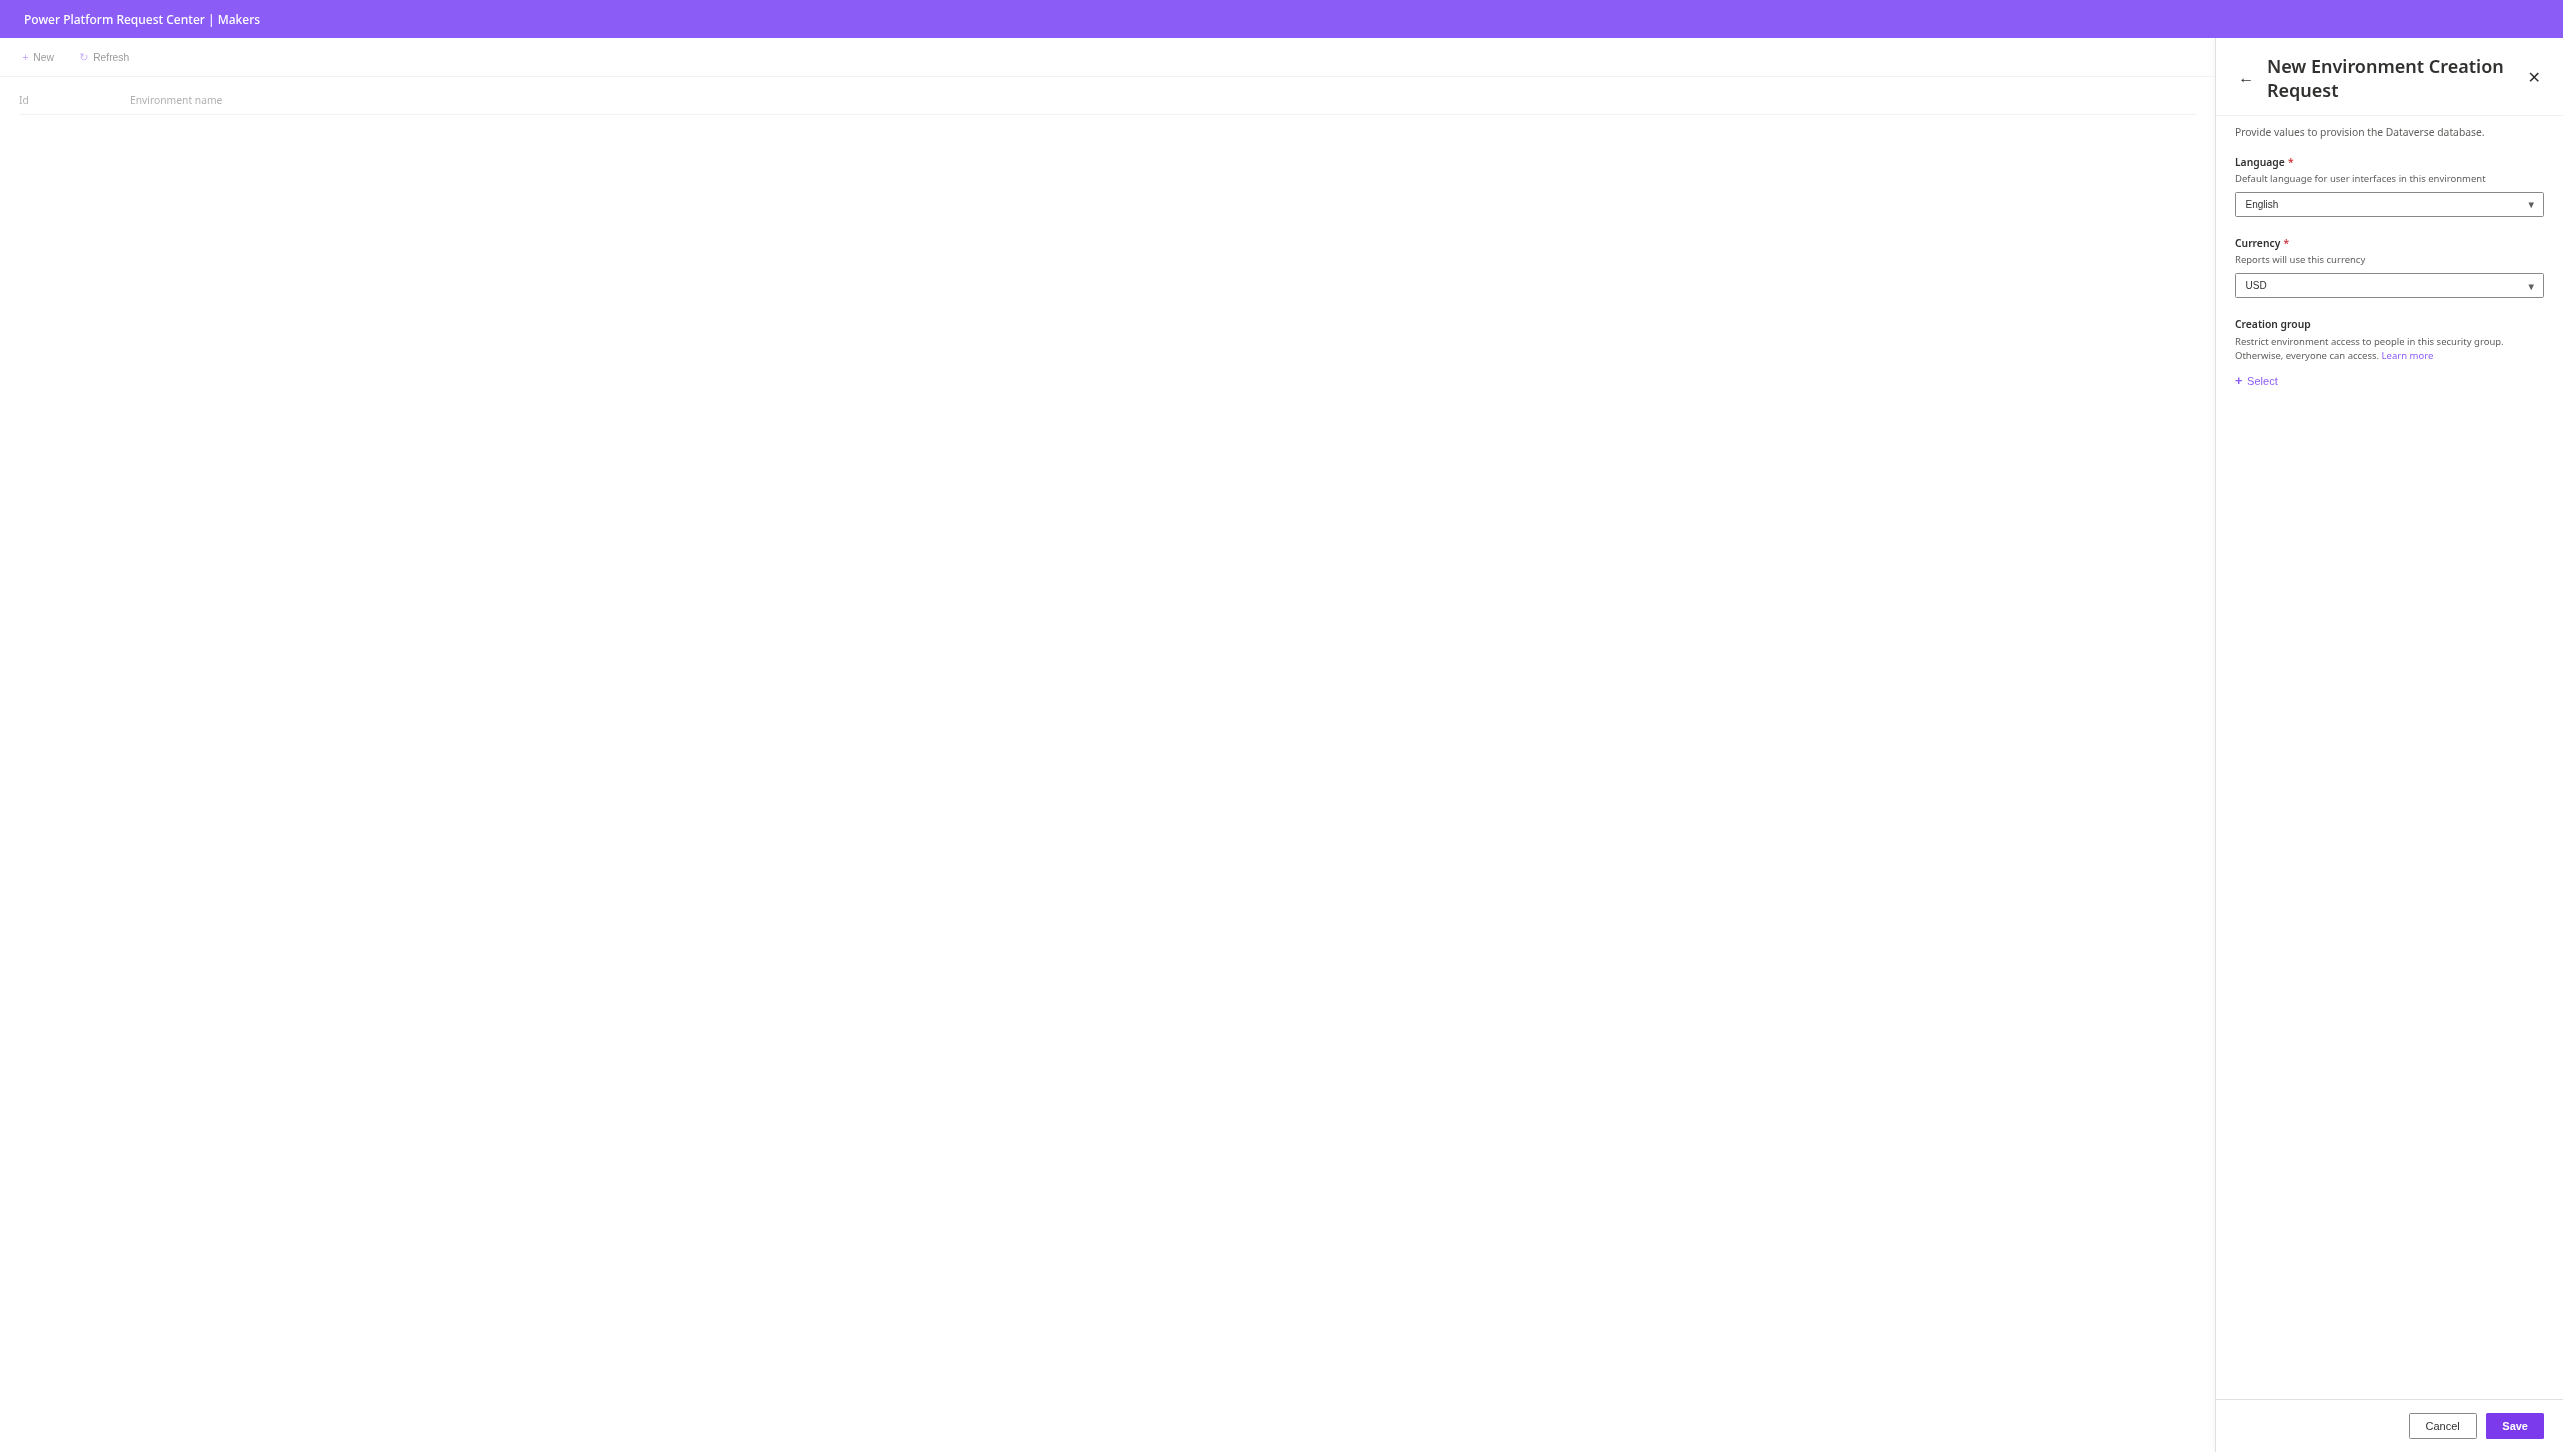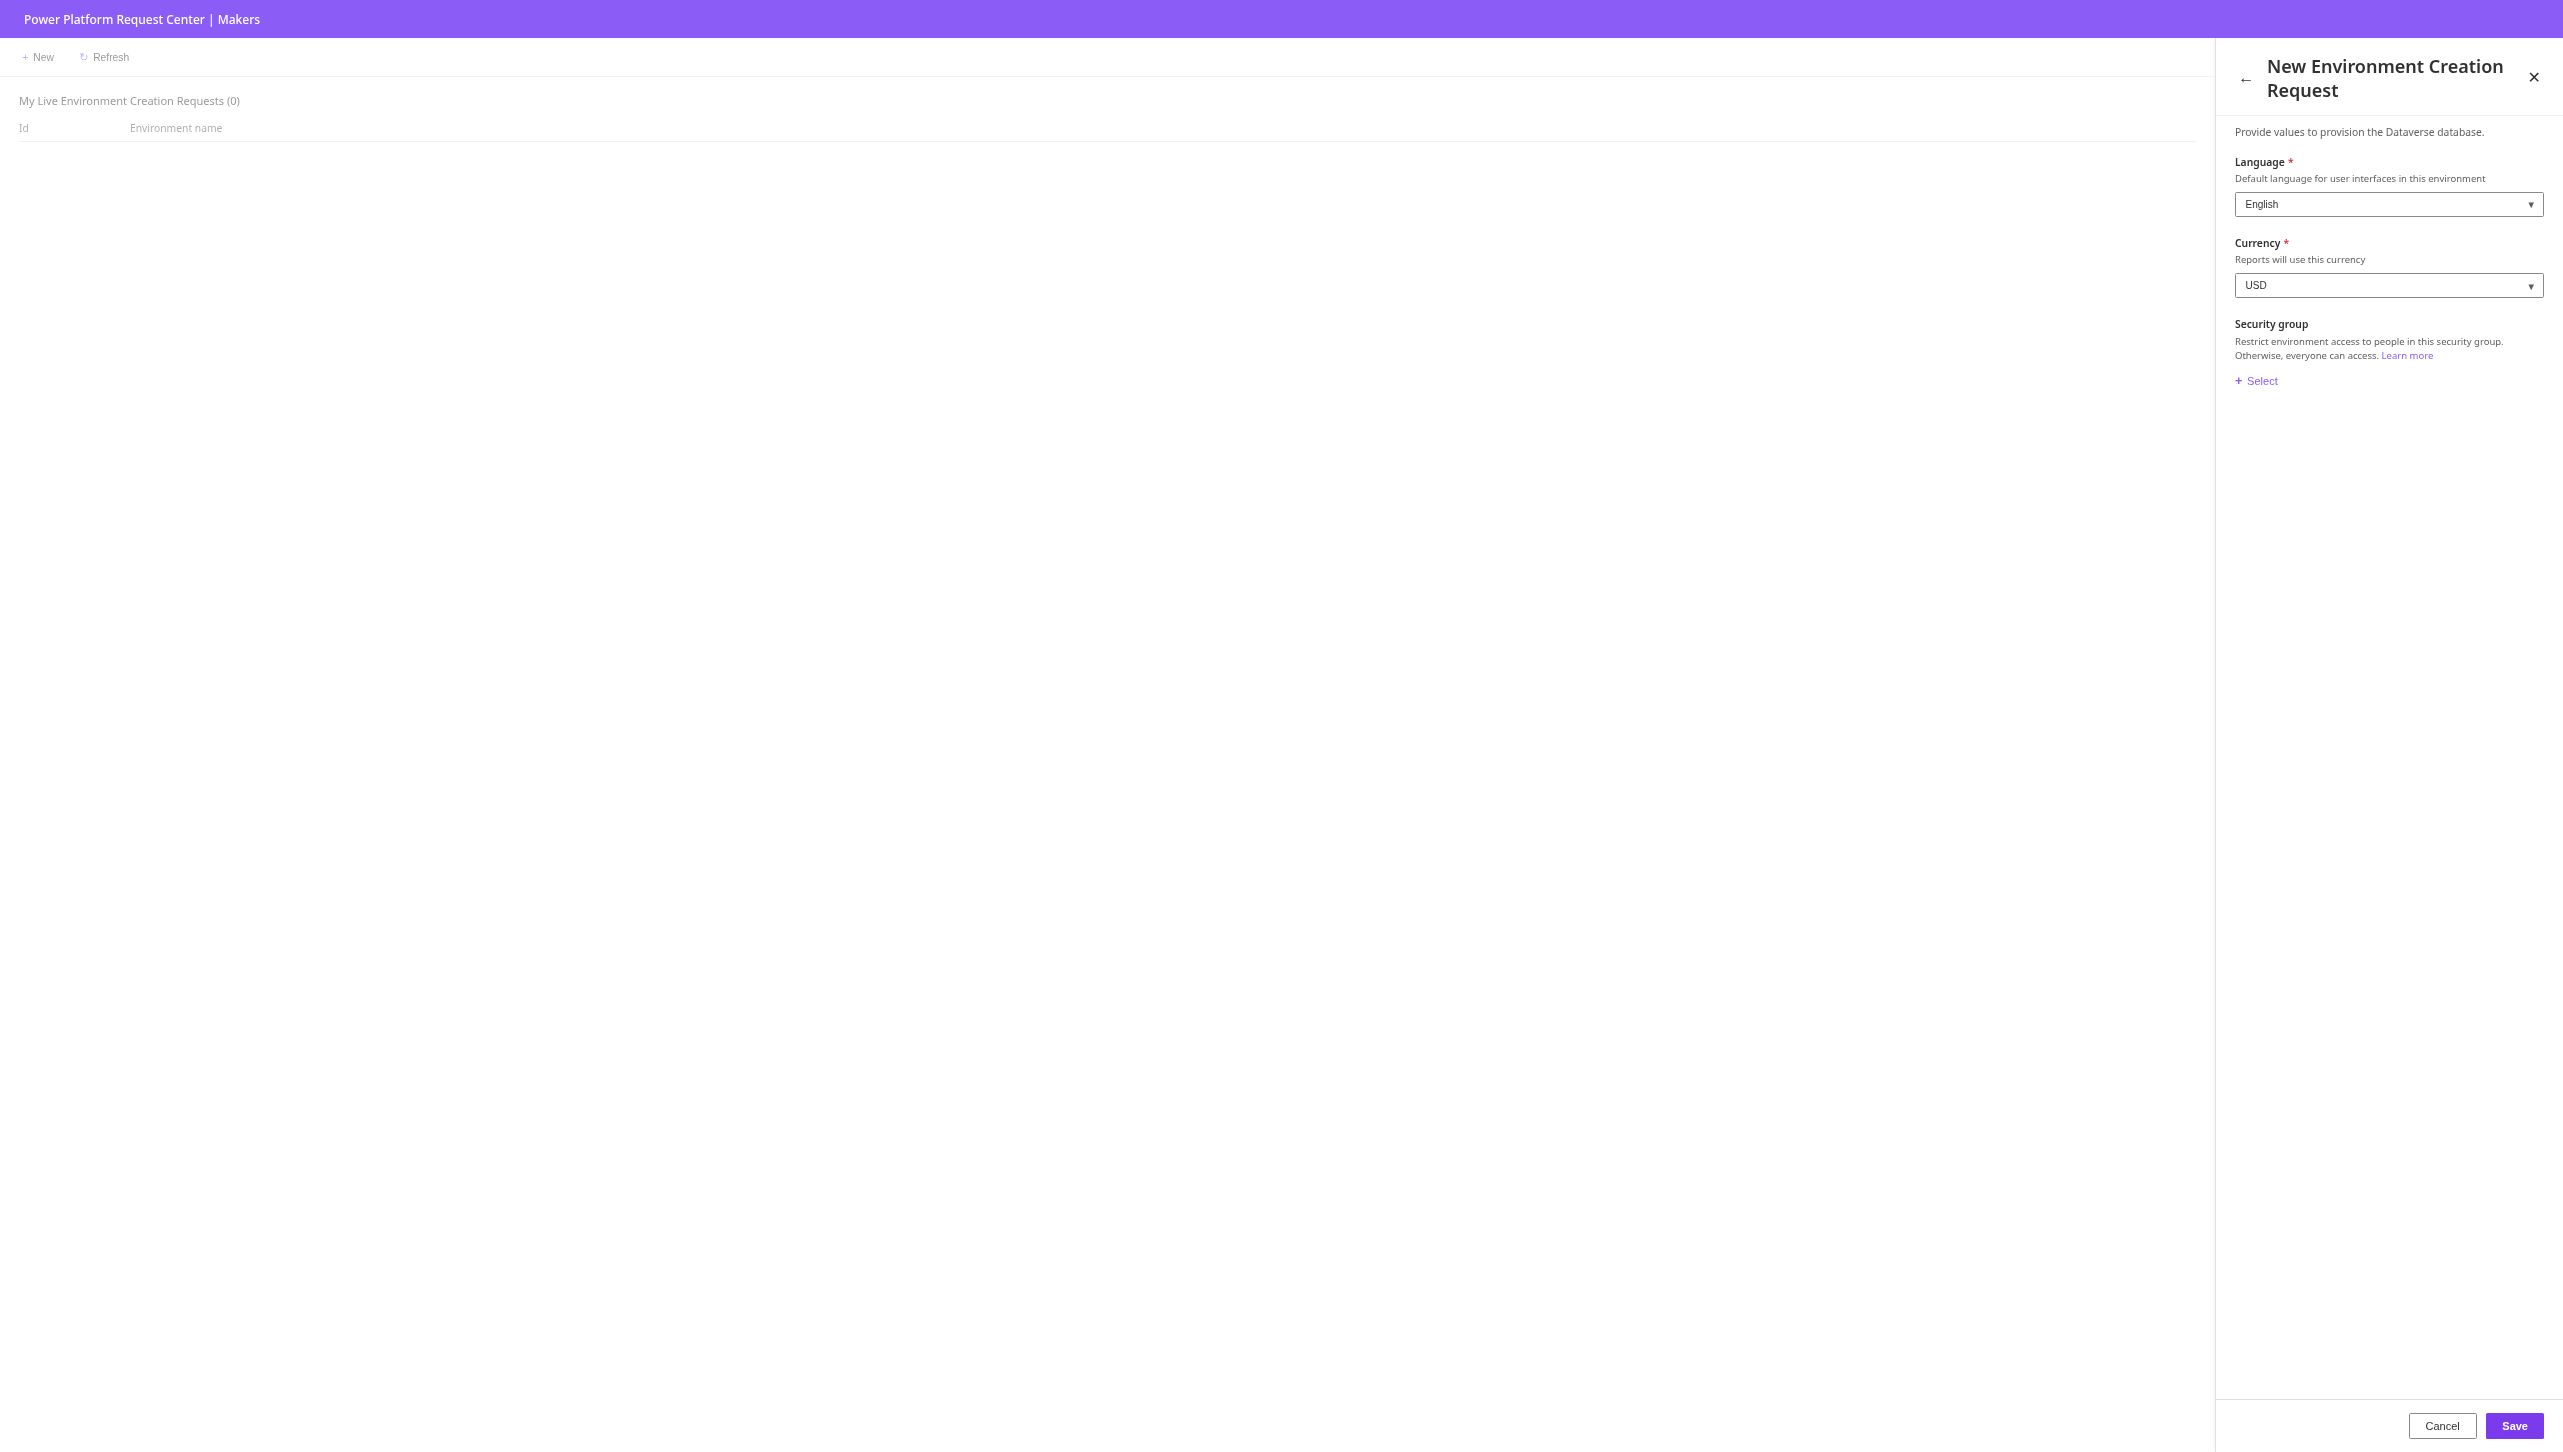--- a/index.html
+++ b/index.html
@@ -268,21 +268,20 @@
         <span class="btn-icon">+</span>
         <span>New</span>
       </button>
       <button class="toolbar-btn">
         <span class="btn-icon">↻</span>
         <span>Refresh</span>
       </button>
     </div>
 
     <div class="content-area">
-      <div class="section-title">My Live Environment Creation Requests (0)</div>
       <div class="table-header">
         <div class="table-col table-col-id">Id</div>
         <div class="table-col table-col-name">Environment name</div>
       </div>
     </div>
 
     <div class="left-panel-overlay"></div>
   </div>
 
   <div class="right-panel">
@@ -335,21 +334,21 @@
             <option value="GBP">GBP</option>
             <option value="JPY">JPY</option>
             <option value="CAD">CAD</option>
             <option value="AUD">AUD</option>
           </select>
           <span class="select-chevron">▼</span>
         </div>
       </div>
 
       <div class="form-group">
-        <div class="form-label">Security group</div>
+        <div class="form-label">Creation group</div>
         <div class="security-description">
           <span>Restrict environment access to people in this security group. Otherwise, everyone can access.</span>
           <a href="#" class="learn-more-link">Learn more</a>
         </div>
         <button class="select-btn">
           <span class="plus-icon">+</span>
           <span>Select</span>
         </button>
       </div>
 

